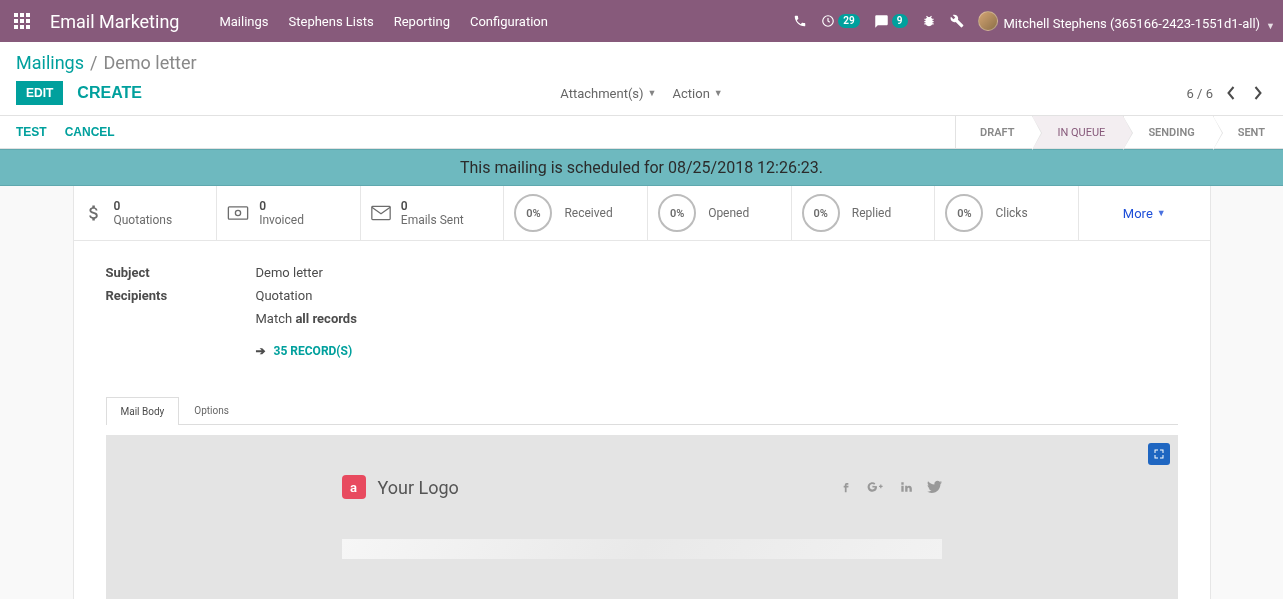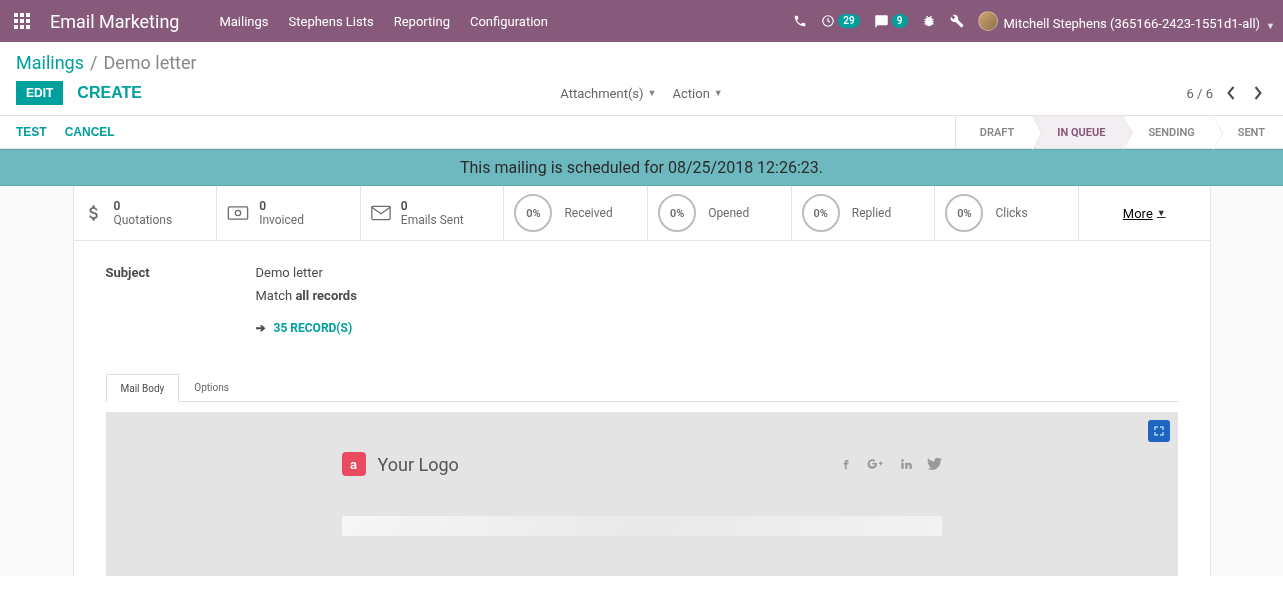--- a/index.html
+++ b/index.html
@@ -34,21 +34,21 @@
   .pager { margin-left: auto; display: flex; align-items: center; gap: 10px; color: #666; }
   .pager-arrow { cursor: pointer; color: #4c4c4c; padding: 2px 4px; }
   
   
   .statusbar { border-top: 1px solid #e2e2e2; border-bottom: 1px solid #e2e2e2; display: flex; align-items: stretch; height: 34px; }
   .statusbar-left { display: flex; align-items: center; padding: 0 16px; gap: 18px; }
   .sb-btn { color: #00a09d; background: none; border: none; font-size: 12px; font-weight: 600; cursor: pointer; }
   .statusbar-right { margin-left: auto; display: flex; }
   .status-step { position: relative; padding: 0 18px 0 24px; display: flex; align-items: center; font-size: 11px; font-weight: 600; color: #888; background: #fff; border-left: 1px solid #e2e2e2; }
   .status-step.first { border-left: 1px solid #e2e2e2; }
-  .status-step.active { color: #875a7b; background: #f3eef1; font-weight: 700; }
+  .status-step.active { color: #875a7b; background: #f3eef1; font-weight: 400; }
   .status-step::after { content: ""; position: absolute; right: -9px; top: 0; width: 0; height: 0; border-top: 17px solid transparent; border-bottom: 17px solid transparent; border-left: 9px solid #fff; z-index: 2; }
   .status-step.active::after { border-left-color: #f3eef1; }
   .status-step::before { content: ""; position: absolute; right: -10px; top: 0; width: 0; height: 0; border-top: 17px solid transparent; border-bottom: 17px solid transparent; border-left: 10px solid #e2e2e2; z-index: 1; }
   .status-step:last-child::after, .status-step:last-child::before { display: none; }
   
   
   .banner { background: #6eb9bf; color: #2b2b2b; text-align: center; padding: 8px; font-size: 16px; font-weight: 400; border-top: 1px solid #5fa8ae; border-bottom: 1px solid #5fa8ae; }
   
   
   .sheet-wrap { background: #f9f9f9; padding: 0; }
@@ -57,21 +57,21 @@
   
   .stat-row { display: flex; border-bottom: 1px solid #e6e6e6; }
   .stat-btn { flex: 1; border-right: 1px solid #e6e6e6; padding: 8px 10px; display: flex; align-items: center; gap: 10px; cursor: pointer; min-height: 48px; }
   .stat-btn:last-of-type { border-right: none; }
   .stat-icon { color: #6c6c6c; font-size: 20px; }
   .stat-text { display: flex; flex-direction: column; line-height: 1.2; }
   .stat-val { font-size: 12px; color: #4c4c4c; font-weight: 600; }
   .stat-label { font-size: 12px; color: #6c6c6c; }
   .stat-gauge { display: flex; align-items: center; gap: 12px; }
   .gauge { width: 38px; height: 38px; border: 2px solid #bcbcbc; border-radius: 50%; display: flex; align-items: center; justify-content: center; font-size: 11px; color: #6c6c6c; font-weight: 600; }
-  .stat-more { flex: 0.9; display: flex; align-items: center; justify-content: center; color: #000000; gap: 4px; text-decoration: underline; }
+  .stat-more { flex: 0.9; display: flex; align-items: center; justify-content: center; color: #1d4ed8; gap: 4px; }
   
   
   .form-body { padding: 24px 32px 10px; }
   .field-row { display: flex; margin-bottom: 8px; }
   .field-label { width: 150px; font-weight: 700; color: #4c4c4c; }
   .field-val { color: #4c4c4c; }
   .match-row { margin-left: 150px; margin-top: 6px; }
   .records-link { margin-left: 150px; margin-top: 18px; display: flex; align-items: center; gap: 8px; }
   .records-link a { color: #00a09d; font-weight: 700; font-size: 12px; cursor: pointer; text-decoration: none; }
   .arrow-r { color: #4c4c4c; font-size: 12px; font-weight: bold; }
@@ -263,20 +263,24 @@
       <div class="stat-btn stat-more">
         <span>More</span>
         <span class="caret">▼</span>
       </div>
     </div>
 
     <div class="form-body">
       <div class="field-row">
         <div class="field-label">Subject</div>
         <div class="field-val">Demo letter</div>
+      </div>
+      <div class="field-row">
+        <div class="field-label">Recipients</div>
+        <div class="field-val">Quotation</div>
       </div>
       <div class="match-row">
         <span>Match </span><b>all records</b>
       </div>
       <div class="records-link">
         <span class="arrow-r">➔</span>
         <a>35 RECORD(S)</a>
       </div>
     </div>
 

